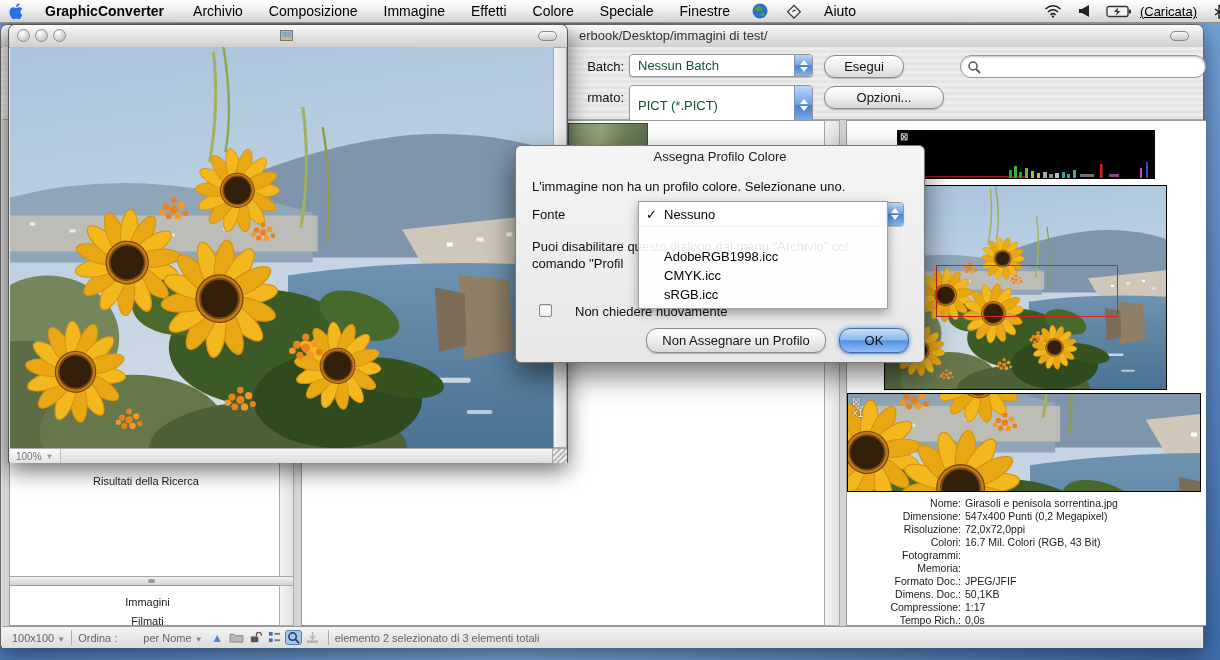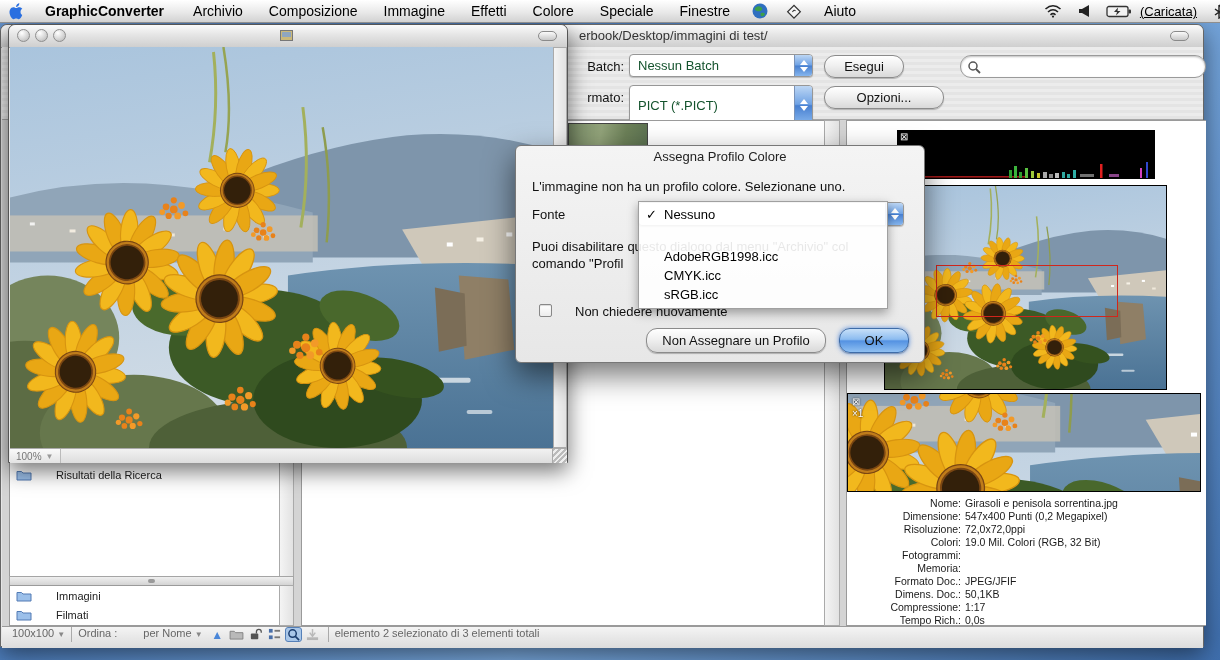--- a/index.html
+++ b/index.html
@@ -55,24 +55,24 @@
   
   #browser{left:0;top:24px;width:1204px;height:623px;z-index:10;background:#e6e6e6;
     border:1px solid #666;border-radius:7px 7px 0 0;box-sizing:border-box;
     box-shadow:0 8px 24px rgba(0,0,0,.5);}
   #b-toolbar{left:1px;top:22px;width:1201px;height:72px;
     background:repeating-linear-gradient(180deg,#ececec 0 3px,#e4e4e4 3px 6px);
     border-bottom:1px solid #a6a6a6;}
   .tlabel{font-size:13px;color:#111;text-align:right;line-height:22px;white-space:nowrap;}
   #b-content{left:1px;top:95px;width:1201px;height:506px;background:#d4d4d4;}
   .pane{background:#fff;border:1px solid #9a9a9a;box-sizing:border-box;}
-  .side-item{display:flex;align-items:center;gap:24px;font-size:11px;color:#222;padding-left:6px;height:19px;}
+  .side-item{display:flex;align-items:center;gap:10px;font-size:11px;color:#222;padding-left:6px;height:19px;flex-direction:column;}
   #b-status{left:1px;top:601px;width:1201px;height:21px;
     background:linear-gradient(#f4f4f4,#dcdcdc);border-top:1px solid #9a9a9a;
-    display:flex;align-items:flex-start;font-size:11px;color:#666;}
+    display:flex;align-items:center;font-size:11px;color:#666;}
   .vsep{width:1px;height:15px;background:#aaa;margin:0 6px;}
   .sb-icon{width:17px;height:15px;display:flex;align-items:center;justify-content:center;margin:0 1px;}
   .sb-icon.sel{background:#a8c6e8;border:1px solid #5580b8;border-radius:3px;box-sizing:border-box;}
   
   #imgwin{left:8px;top:24px;width:560px;height:439px;z-index:20;background:#e8e8e8;
     border:1px solid #555;border-radius:7px 7px 0 0;box-sizing:border-box;
     box-shadow:0 8px 22px rgba(0,0,0,.55);}
   #imgwin-photo{left:1px;top:22px;width:543px;height:401px;overflow:hidden;background:#9db8cf;}
   #imgwin-vscroll{left:544px;top:22px;width:14px;height:401px;}
   #imgwin-bottom{left:1px;top:423px;width:557px;height:15px;background:linear-gradient(#f2f2f2,#ddd);
@@ -370,21 +370,21 @@
         <div class="info-row">
             <span class="lbl">Dimensione:</span>
             <span class="val">547x400 Punti (0,2 Megapixel)</span>
           </div>
         <div class="info-row">
             <span class="lbl">Risoluzione:</span>
             <span class="val">72,0x72,0ppi</span>
           </div>
         <div class="info-row">
             <span class="lbl">Colori:</span>
-            <span class="val">19.0 Mil. Colori (RGB, 32 Bit)</span>
+            <span class="val">16.7 Mil. Colori (RGB, 43 Bit)</span>
           </div>
         <div class="info-row">
             <span class="lbl">Fotogrammi:</span>
             <span class="val"></span>
           </div>
         <div class="info-row">
             <span class="lbl">Memoria:</span>
             <span class="val"></span>
           </div>
         <div class="info-row">

